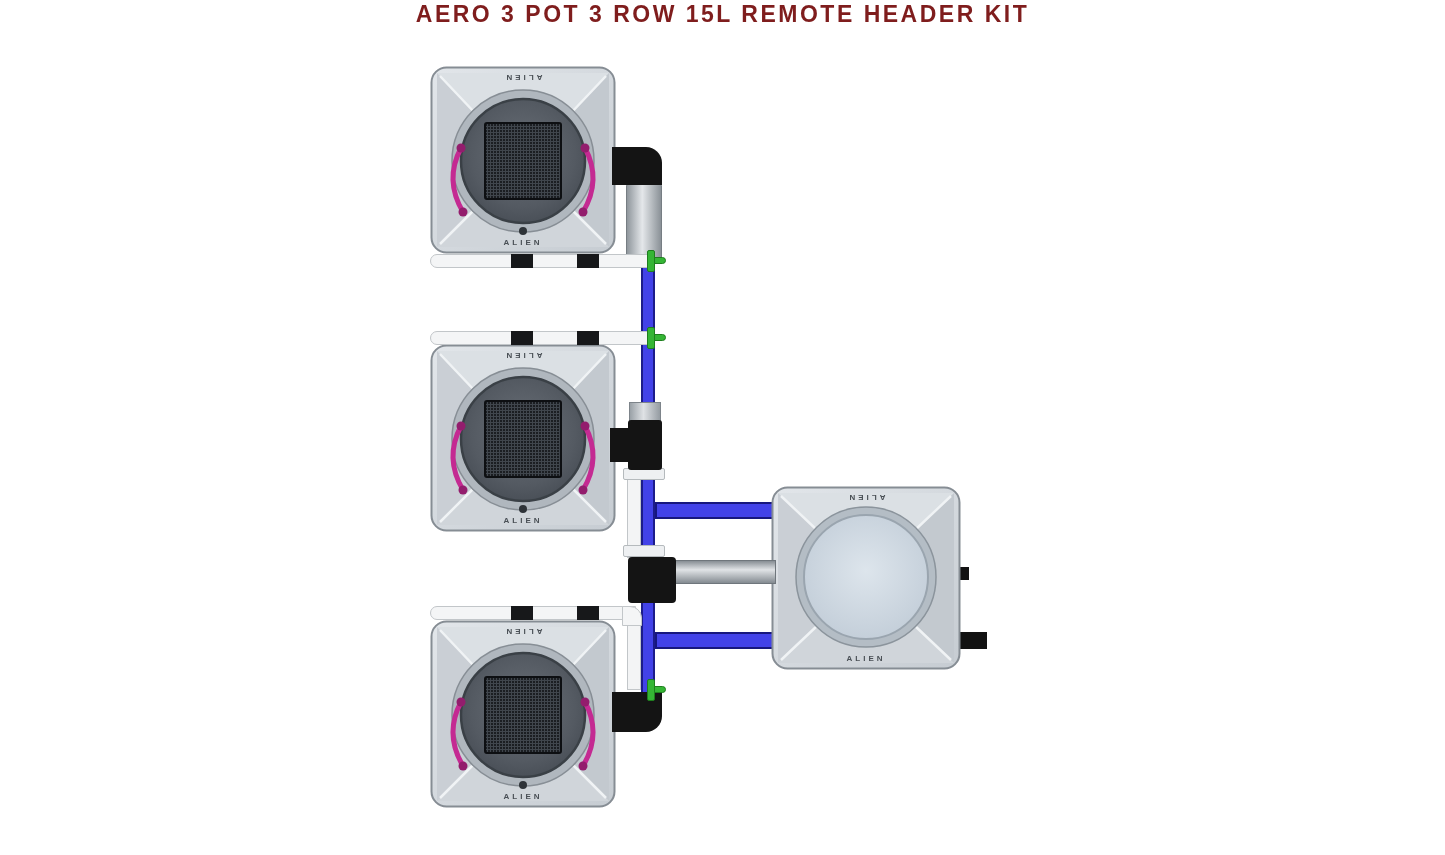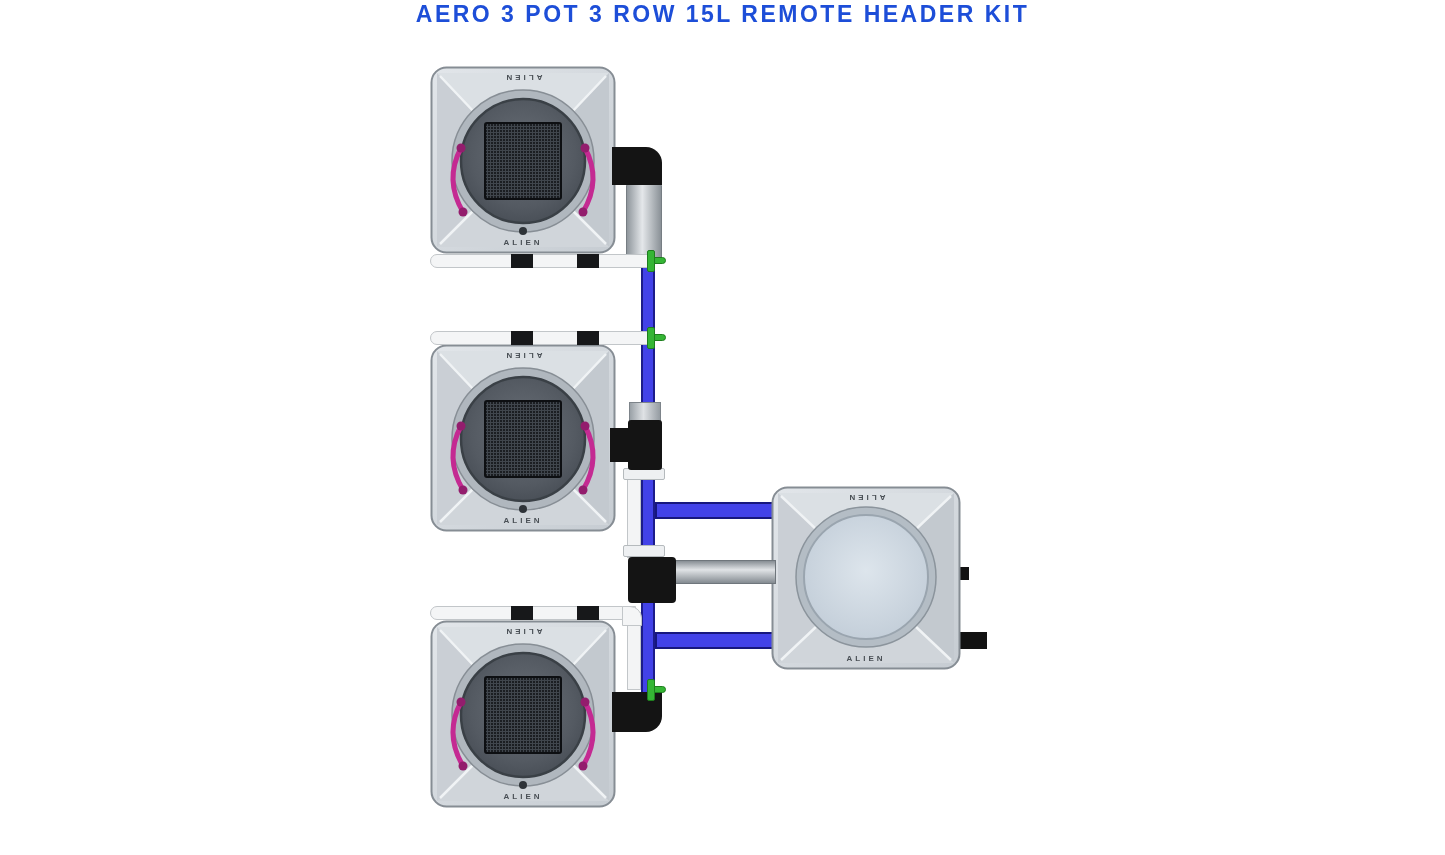--- a/index.html
+++ b/index.html
@@ -14,21 +14,21 @@
     overflow: hidden;
   }
   .title {
     position: absolute;
     top: 1px; left: 0;
     width: 100%;
     text-align: center;
     font-size: 23px;
     font-weight: 800;
     letter-spacing: 2.5px;
-    color: #1d4ed8;
+    color: #7f1d1d;
     text-transform: uppercase;
     z-index: 10;
   }
   .abs { position: absolute; }
   .pot, .tank { position: absolute; z-index: 1; }
   .tank { z-index: 2; }
   .pot svg, .tank svg { display: block; width: 100%; height: 100%; }
   .brand {
     font-family: "Liberation Sans", sans-serif;
     font-weight: bold;

